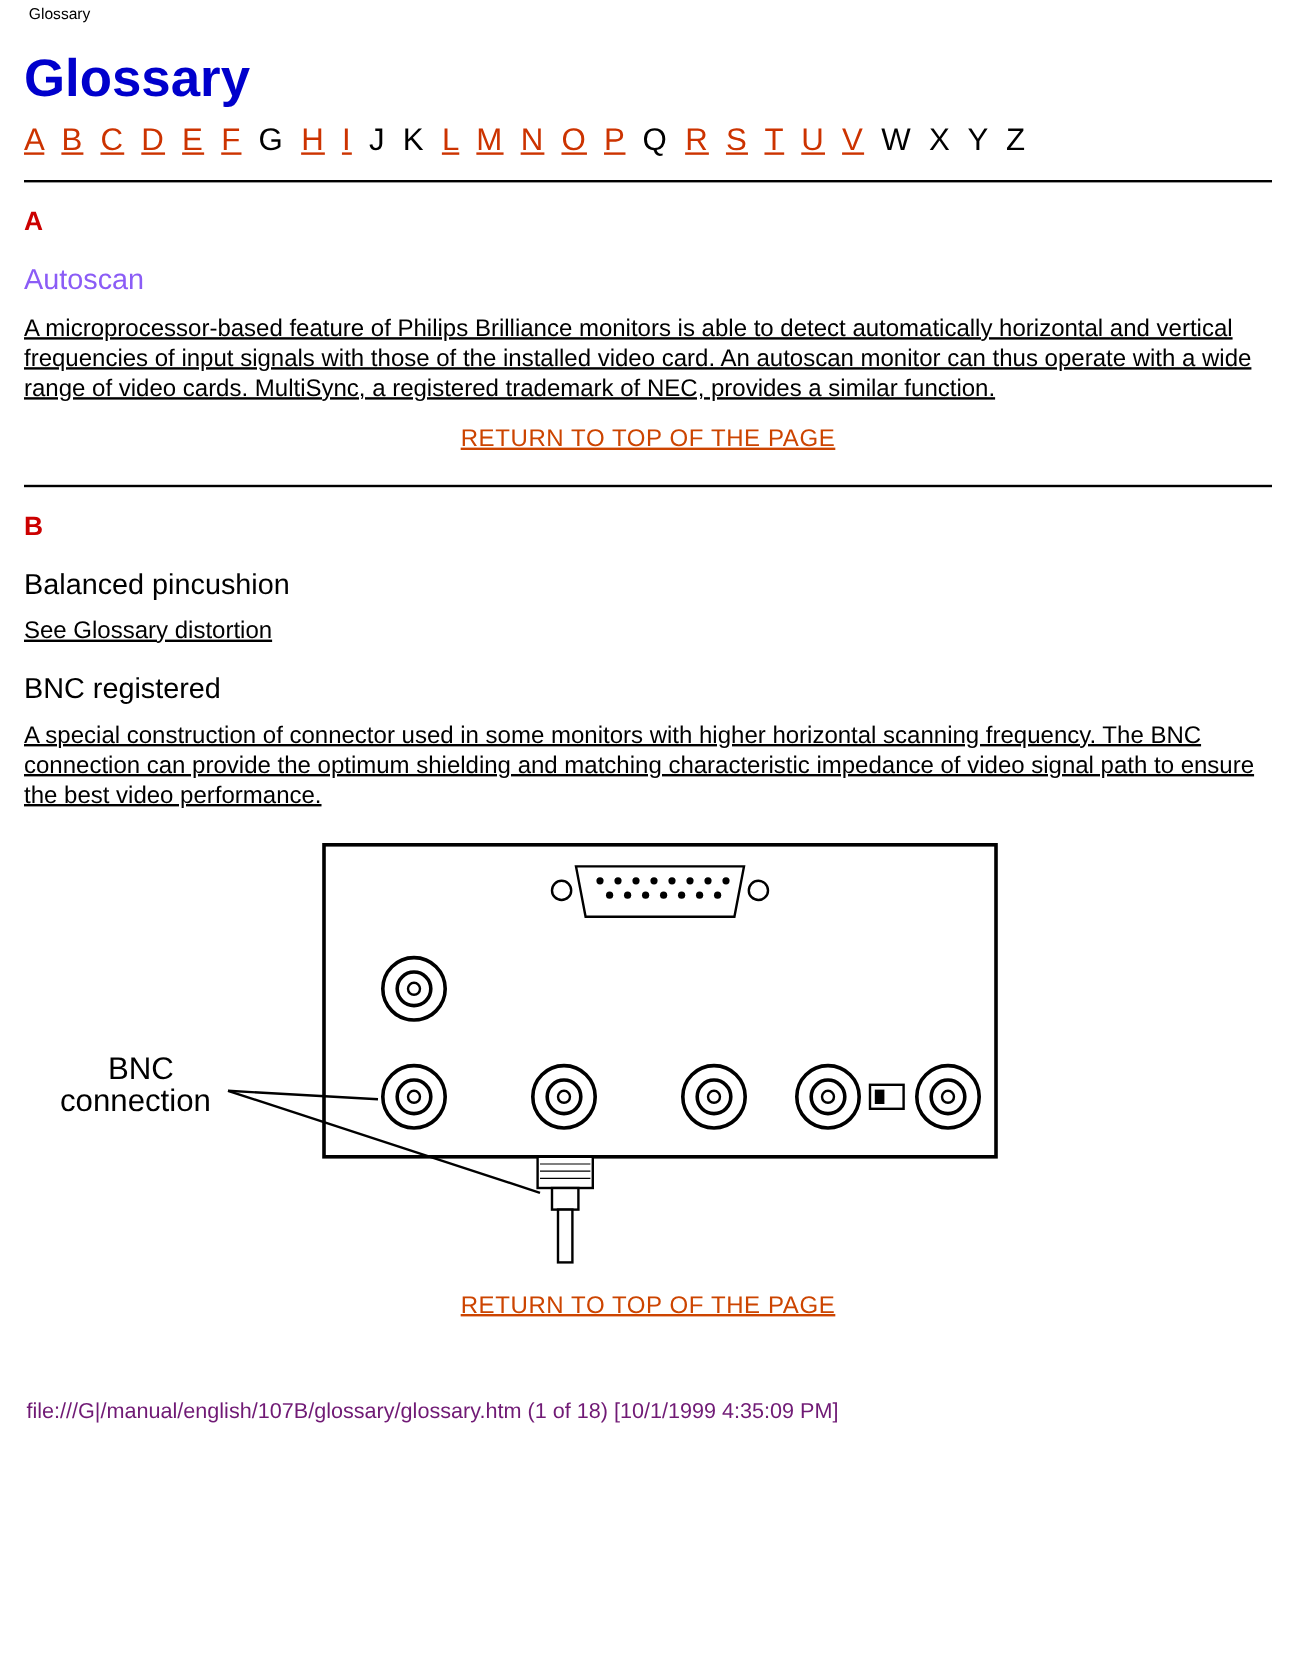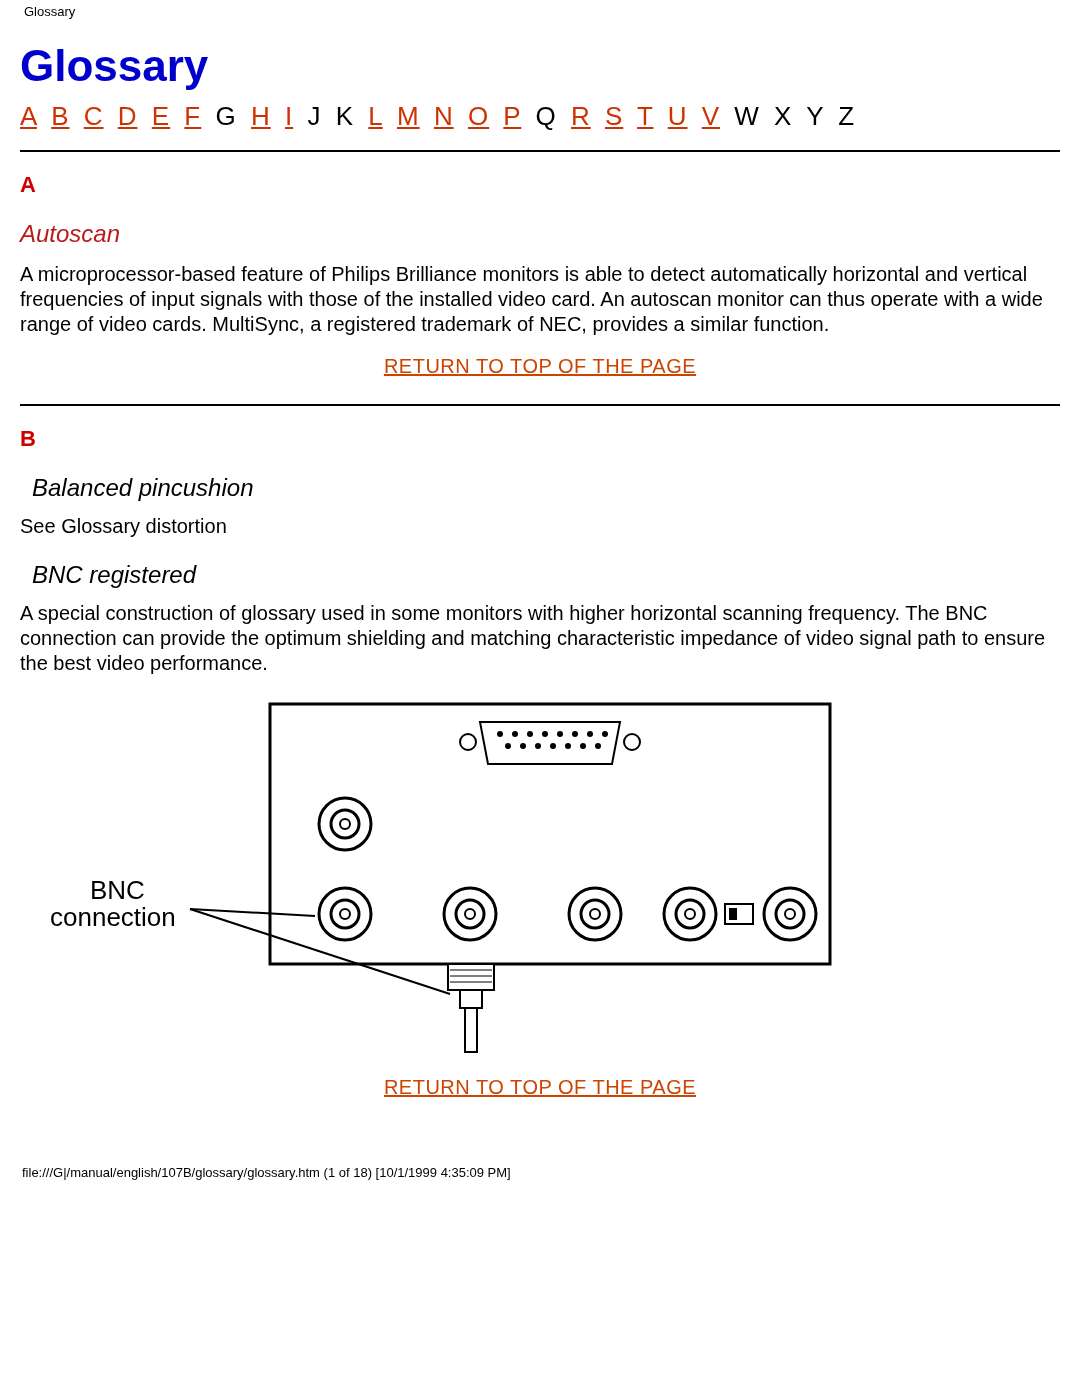--- a/index.html
+++ b/index.html
@@ -42,53 +42,52 @@
     border-top: 2px solid #000;
     margin: 14px 0 20px 0;
   }
   .section-letter {
     color: #cc0000;
     font-weight: bold;
     font-size: 22px;
     margin: 8px 0 22px 0;
   }
   .term-blue {
-    color: #b91c1c;
-    font-style: italic;
+    color: #8b5cf6;
     font-size: 24px;
     margin: 0 0 14px 0;
   }
   .term-black {
     color: #000;
-    font-style: italic;
     font-size: 24px;
-    margin: 22px 0 12px 12px;
+    margin: 22px 0 12px 0;
   }
   .body-text {
     font-size: 20px;
     line-height: 1.25;
     margin: 0 0 18px 0;
+    text-decoration: underline;
   }
   .return-link {
     text-align: center;
     margin: 18px 0 26px 0;
   }
   .return-link a {
     color: #cc4400;
     text-decoration: underline;
     font-size: 20px;
     letter-spacing: 0.5px;
   }
   .diagram-wrap {
     margin: 10px 0 4px 0;
   }
   .footer {
-    font-size: 13px;
+    font-size: 18px;
     padding: 10px 0 8px 22px;
-    color: #000000;
+    color: #701a75;
   }
 </style>
 </head>
 <body>
 
 <div class="top-label">Glossary</div>
 
 <div class="page">
   <h1 class="page-title">Glossary</h1>
 
@@ -103,21 +102,21 @@
     <a href="#">RETURN TO TOP OF THE PAGE</a>
   </div>
 
   <hr>
 
   <div class="section-letter">B</div>
   <div class="term-black">Balanced pincushion</div>
   <p class="body-text">See Glossary distortion</p>
 
   <div class="term-black">BNC registered</div>
-  <p class="body-text">A special construction of glossary used in some monitors with higher horizontal scanning frequency. The BNC connection can provide the optimum shielding and matching characteristic impedance of video signal path to ensure the best video performance.</p>
+  <p class="body-text">A special construction of connector used in some monitors with higher horizontal scanning frequency. The BNC connection can provide the optimum shielding and matching characteristic impedance of video signal path to ensure the best video performance.</p>
 
   <div class="diagram-wrap">
     <svg width="880" height="360" viewBox="0 0 880 360">
 
       <rect x="250" y="10" width="560" height="260" fill="#fff" stroke="#000" stroke-width="3"></rect>
 
       <g>
         <path d="M460 28 L600 28 L592 70 L468 70 Z" fill="#fff" stroke="#000" stroke-width="2"></path>
 
         <circle cx="480" cy="40" r="3" fill="#000"></circle>

